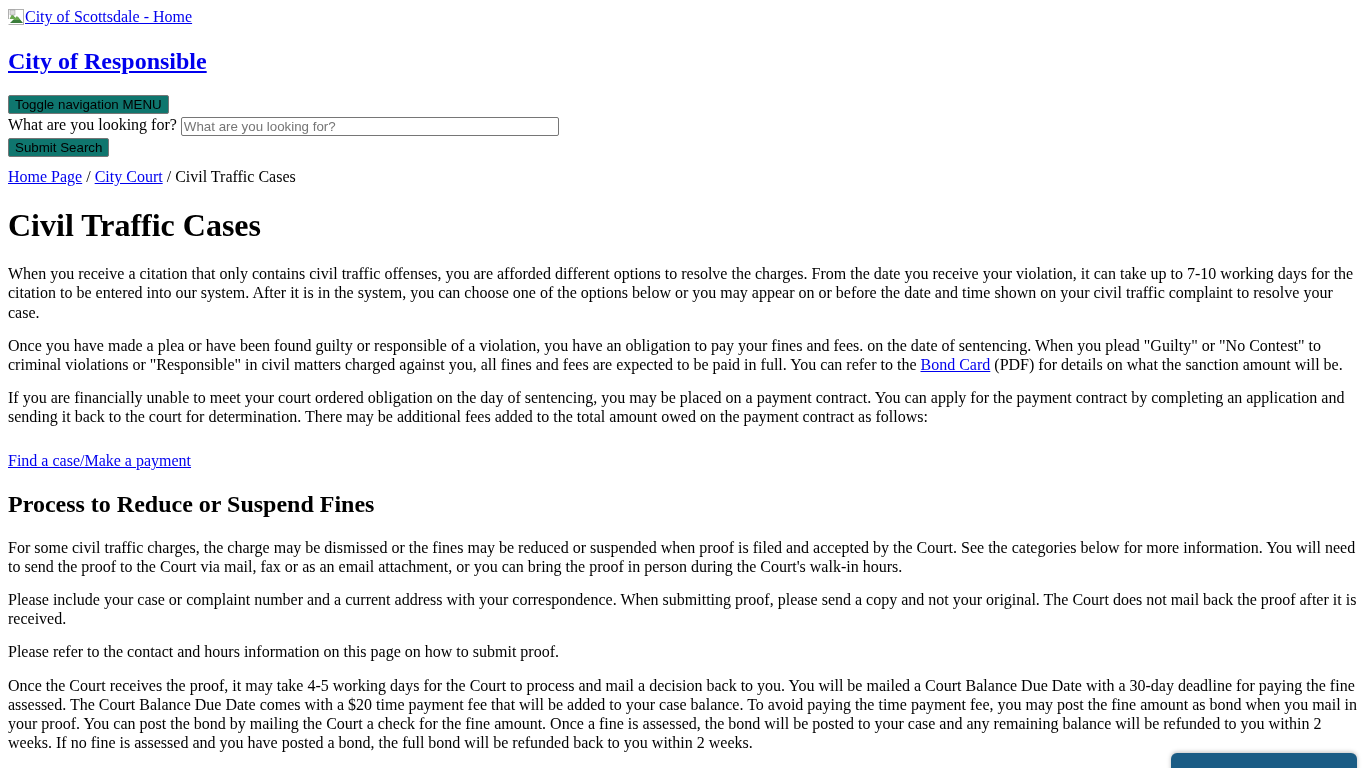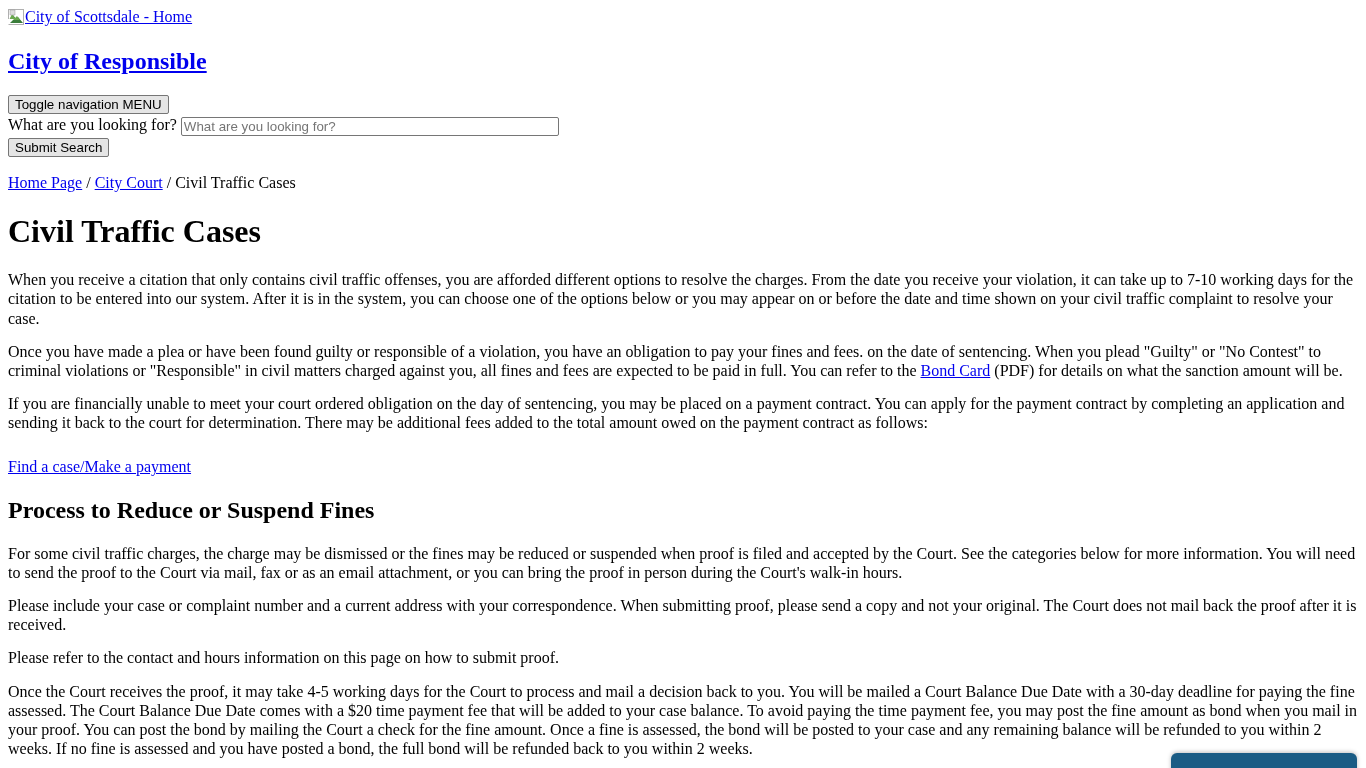--- a/index.html
+++ b/index.html
@@ -57,21 +57,21 @@
   }
 
   
   .ui-button {
     font-family: "Liberation Sans", "DejaVu Sans", sans-serif;
     font-size: 13.333px;
     line-height: normal;
     padding: 1px 6px;
     border: 1px solid #767676;
     border-radius: 2px;
-    background: #e5e5e5;
+    background: #0f766e;
     color: #000;
     cursor: pointer;
     display: inline-block;
   }
   .search-row {
     margin-top: 2px;
     white-space: nowrap;
   }
   .search-label {
     font-family: "Liberation Serif", "DejaVu Serif", serif;
@@ -89,21 +89,21 @@
     box-sizing: border-box;
     height: 19px;
     vertical-align: middle;
   }
   .search-input::placeholder { color: #757575; opacity: 1; }
 
   .submit-row { margin-top: 2px; }
 
   
   .breadcrumb {
-    margin-top: 17px;
+    margin-top: 11px;
     font-size: 16px;
   }
   .breadcrumb a {
     color: #0000EE;
     text-decoration: underline;
   }
   .breadcrumb .sep { color: #000; }
   .breadcrumb .current { color: #000; }
 
   

